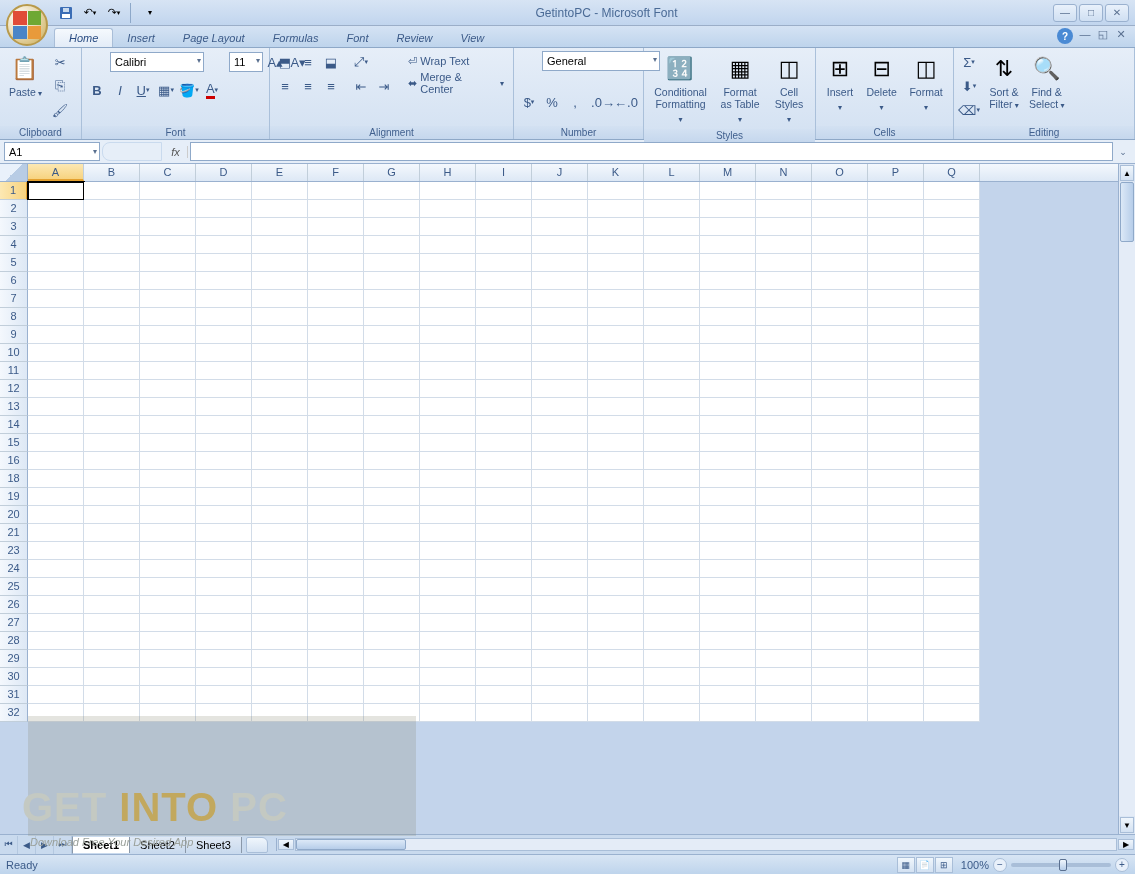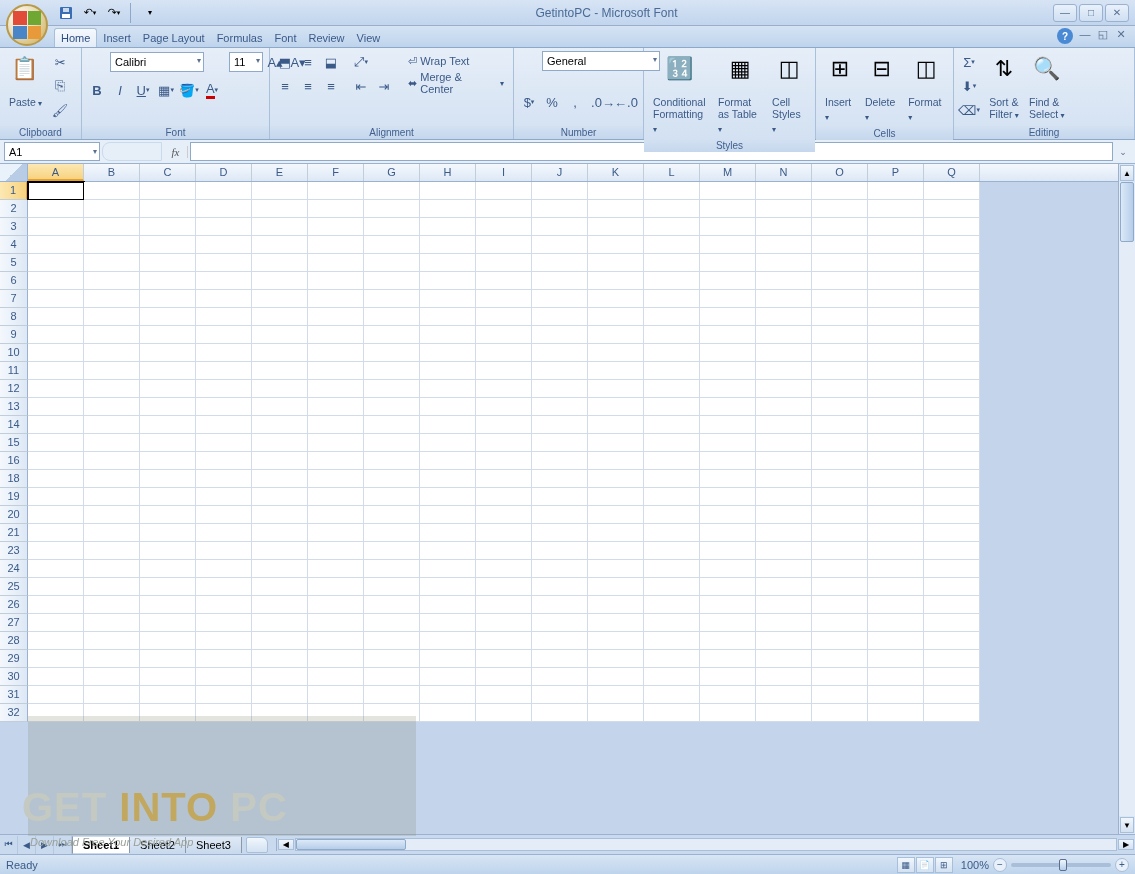--- a/index.html
+++ b/index.html
@@ -12,52 +12,52 @@
 .ob1{background:#e04c37;} .ob2{background:#6ea833;} .ob3{background:#4a85c7;} .ob4{background:#e89a3b;}
 .qat { margin-left: 56px; display: flex; align-items: center; gap: 4px; height: 100%; }
 .qat-item { width: 20px; height: 20px; display: flex; align-items: center; justify-content: center; cursor: pointer; }
 .qat-sep { width:6px; height:20px; border-left:1px solid #8da8c9; margin-left:2px;}
 .title-text { flex: 1; text-align: center; color: #4a6a95; font-size: 12px; }
 .win-controls { display: flex; gap: 2px; margin-right: 6px; }
 .win-btn { width: 24px; height: 18px; background: linear-gradient(#e9f1fb,#cfdff2); border: 1px solid #9ab1cf; border-radius: 3px; display:flex; align-items:center; justify-content:center; font-size:10px; color:#5a7090;}
 
 
 .tabrow { height: 22px; background: linear-gradient(#d5e3f4,#bed4ec); display: flex; align-items: flex-end; padding-left: 54px; border-bottom: 1px solid #8ea8c7; position:relative;}
-.tab { padding: 3px 6px 3px; color: #3b5a88; cursor: pointer; border-top-left-radius: 3px; border-top-right-radius:3px; }
+.tab { padding: 3px 14px 3px; color: #3b5a88; cursor: pointer; border-top-left-radius: 3px; border-top-right-radius:3px;font-style:italic; }
 .tab.active { background: linear-gradient(#f5f9fd,#e3ecf7); border: 1px solid #a9bed8; border-bottom: none; color: #2b4d83; font-weight: 500;}
 .tab-help { position:absolute; right:8px; top:2px; display:flex; gap:6px;}
 .help-btn { width:16px; height:16px; border-radius:50%; background:#4a8ad4; color:#fff; font-size:10px; display:flex; align-items:center; justify-content:center; font-weight:bold;}
 .tiny-win { width:12px; height:12px; color:#5a7090; font-size:11px; display:flex; align-items:center; justify-content:center;}
 
 
 .ribbon { height: 92px; background: linear-gradient(#e6eef8,#d3e1f2); display: flex; border-bottom: 1px solid #8ea8c7; }
 .group { border-right: 1px solid #aac0da; padding: 3px 4px 2px; display: flex; flex-direction: column; position:relative;}
 .group-body { flex:1; display:flex; align-items:flex-start;}
 .group-label { text-align: center; font-size: 10px; color: #41608e; padding: 1px 0; background:linear-gradient(#d3e1f2,#c5d7ed); margin: 0 -4px -2px; position:relative;}
 
 .btn-lg { display:flex; flex-direction:column; align-items:center; padding:2px 4px; cursor:pointer; border:1px solid transparent; border-radius:3px;}
 .btn-lg-icon { width:30px; height:30px; display:flex; align-items:center; justify-content:center; font-size:22px;}
-.btn-lg-label { font-size:10.5px; color:#3b5a88; text-align:left; line-height:12px; margin-top:12px;}
+.btn-lg-label { font-size:10.5px; color:#3b5a88; text-align:center; line-height:12px; margin-top:2px;}
 .drop-arrow::after { content:" ▾"; font-size:8px; color:#3b5a88;}
 
 .btn-sm { width:22px; height:22px; display:flex; align-items:center; justify-content:center; cursor:pointer; border:1px solid transparent; border-radius:2px; font-size:13px; color:#3b5a88;}
 .row { display:flex; gap:1px; align-items:center;}
 .stack { display:flex; flex-direction:column; gap:2px;}
 
 .combo { height:20px; background:#fff; border:1px solid #8fa9c9; display:flex; align-items:center; padding:0 14px 0 4px; position:relative; font-size:11px;margin-left:24px;}
 .combo::after { content:"▾"; position:absolute; right:2px; top:3px; font-size:8px; color:#5a7090;}
 
 .wide-btn { height:20px; padding:0 4px; display:flex; align-items:center; gap:3px; cursor:pointer; border:1px solid transparent; border-radius:2px; font-size:11px; color:#3b5a88;}
 
 
 .formula-bar { height: 24px; background: #e6eef8; border-bottom: 1px solid #9ab1cf; display:flex; align-items:center; padding:2px 4px; gap:2px;}
 .name-box { width: 96px; height:19px; background:#fff; border:1px solid #8fa9c9; padding:0 14px 0 4px; position:relative; font-size:11px; display:flex; align-items:center;}
 .name-box::after { content:"▾"; position:absolute; right:2px; font-size:8px; color:#5a7090;}
 .fx-area { flex:1; height:19px; background:#fff; border:1px solid #8fa9c9; display:flex; align-items:center;}
-.fx-btn { width:24px; text-align:center; font-style:italic; color:#555; border-right:1px solid #ccc; font-size:11px;font-family:Liberation Serif, serif;}
+.fx-btn { width:24px; text-align:center; font-style:italic; color:#555; border-right:1px solid #ccc; font-size:11px;}
 .fb-expand { width:16px; text-align:center; color:#5a7090; font-size:9px;}
 
 
 .sheet-area { position:relative; height: calc(874px - 26px - 22px - 92px - 24px - 20px - 20px); display:flex; }
 .grid-container { flex:1; overflow:hidden; position:relative;}
 .col-headers { display:flex; height:18px; background:linear-gradient(#f4f8fd,#dde8f5); border-bottom:1px solid #9ab1cf;}
 .sel-all { width:28px; border-right:1px solid #9ab1cf; background:linear-gradient(135deg,#e9f1fb 50%,#b8cce5 50%); }
 .col-h { width:56px; border-right:1px solid #c1ceda; text-align:center; font-size:11px; color:#3b5a88; line-height:17px;}
 .col-h.sel { background:linear-gradient(#fce8b3,#f7d380); border-bottom:2px solid #e3a02e;}
 .rows { }

